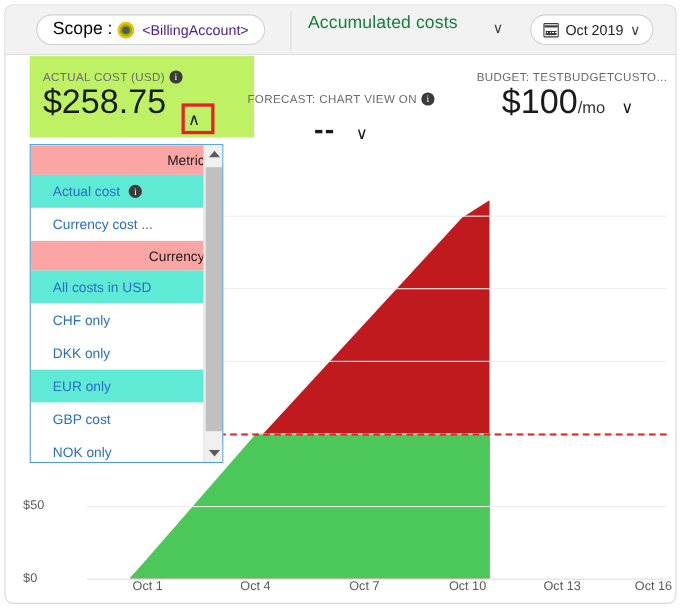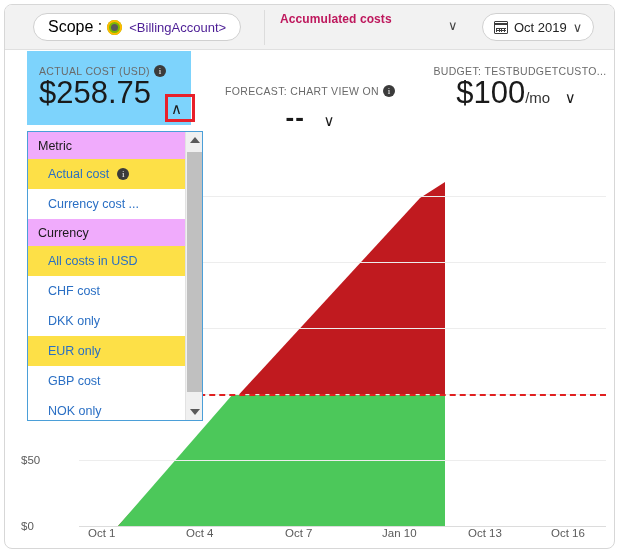--- a/index.html
+++ b/index.html
@@ -10,78 +10,78 @@
   .topbar{position:absolute;left:0;top:0;width:100%;height:45px;background:#f2f2f2;border-bottom:1px solid #e0e0e0;box-sizing:border-box;}
   .pill{position:absolute;display:flex;align-items:center;background:#fff;border:1px solid #d0d0d0;border-radius:16px;height:28px;box-sizing:border-box;}
   .scope-pill{left:28px;top:8px;padding:0 14px;}
   .scope-icon{width:15px;height:15px;border-radius:50%;background:#7fba00;margin:0 7px 0 5px;position:relative;flex:none;
       box-shadow:inset 0 0 0 2px #ffb900;}
   .scope-icon:after{content:"";position:absolute;left:4px;top:4px;width:7px;height:7px;border-radius:50%;background:#5a5a5a;}
   .scope-value{font-size:13px;color:#4c1d95;}
 
   .sep{position:absolute;left:259px;top:5px;width:1px;height:35px;background:#dcdcdc;}
 
-  .acc-title{position:absolute;left:275px;top:7px;font-size:12px;color:#be185d;letter-spacing:.1px;font-weight:bold;}
+  .acc-title{position:absolute;left:275px;top:7px;font-size:16px;color:#15803d;letter-spacing:.1px;}
   .caret{display:inline-block;color:#444;font-size:13px;}
   .acc-caret{position:absolute;left:443px;top:13px;}
 
   .date-pill{left:477px;top:8px;padding:0 11px;}
   .cal-ico{width:14px;height:13px;border:1.6px solid #3c3c3c;border-radius:1px;position:relative;margin-right:6px;box-sizing:border-box;flex:none;}
   .cal-ico:before{content:"";position:absolute;left:0;right:0;top:1.5px;height:2px;background:#3c3c3c;}
   .cal-ico:after{content:"";position:absolute;left:1px;right:1px;top:6px;height:4px;
     background:repeating-linear-gradient(to right,#3c3c3c 0 1px,transparent 1px 2.6px),
                repeating-linear-gradient(to bottom,#3c3c3c 0 1px,transparent 1px 2.4px);}
   .date-text{font-size:13px;color:#222;margin-right:6px;}
 
   
   .kpi{position:absolute;top:46px;height:74px;box-sizing:border-box;}
   .kpi-label{font-size:10.5px;letter-spacing:.35px;color:#6a6a6a;text-transform:uppercase;white-space:nowrap;}
   .kpi-value{font-size:31px;color:#1a1a1a;line-height:1;white-space:nowrap;}
   .kpi-sub{font-size:15px;color:#333;}
   .info-ico{display:inline-block;width:12px;height:12px;border-radius:50%;background:#3b3b3b;color:#fff;font-size:9px;
             line-height:12px;text-align:center;font-family:"Liberation Serif",serif;vertical-align:1px;margin-left:4px;}
 
-  #kpi-actual{left:22px;width:164px;background:#7dd3fc;padding:10px 0 0 12px;}
+  #kpi-actual{left:22px;width:204px;background:#bef264;padding:10px 0 0 12px;}
   #kpi-actual .kpi-value{position:absolute;left:12px;top:26px;}
   #kpi-forecast{left:200px;width:210px;padding:10px 0 0 0;text-align:center;margin-top:20px;}
   #kpi-forecast .kpi-value{position:absolute;left:0;width:210px;top:29px;text-align:center;}
   #kpi-budget{left:420px;width:190px;padding:10px 0 0 0;text-align:center;}
   #kpi-budget .kpi-value{position:absolute;left:0;width:182px;top:26px;text-align:center;}
 
   .dash{letter-spacing:1px;font-weight:bold;font-size:26px;}
 
   
   .redbox{position:absolute;border:3px solid #e8202a;box-sizing:border-box;pointer-events:none;}
   #redbox-caret{left:160px;top:89px;width:30px;height:28px;}
   #redbox-currency{left:36px;top:231px;width:123px;height:182px;}
 
   .val-caret{position:absolute;left:166px;top:95px;font-size:15px;color:#1c1c1c;}
 
   
   .dropdown{position:absolute;left:22px;top:126px;width:176px;height:290px;background:#fff;border:1px solid #4b9fd8;box-sizing:border-box;z-index:6;overflow:hidden;}
   .dd-list{position:absolute;left:0;top:0;width:158px;}
-  .dd-group{font-size:12.5px;color:#1b1b1b;padding:7px 0 6px 10px;background:#f0abfc;}
+  .dd-group{font-size:12.5px;color:#1b1b1b;padding:7px 0 6px 10px;background:#fca5a5;text-align:right;}
   .dd-item{font-size:12.5px;color:#2a6fc4;padding:8px 0 8px 20px;background:#fff;cursor:default;}
-  .dd-item.sel{background:#fde047;}
+  .dd-item.sel{background:#5eead4;}
 
   .dd-scroll{position:absolute;right:0;top:0;width:17px;height:288px;background:#f0f0f0;border-left:1px solid #e2e2e2;box-sizing:border-box;}
   .sb-btn{position:absolute;left:0;width:17px;height:17px;background:#f0f0f0;}
   .sb-up{top:0;}
   .sb-down{bottom:0;}
   .sb-arrow{position:absolute;left:3.5px;top:5px;width:0;height:0;border-left:5px solid transparent;border-right:5px solid transparent;}
   .sb-up .sb-arrow{border-bottom:6px solid #5a5a5a;}
   .sb-down .sb-arrow{border-top:6px solid #5a5a5a;top:6px;}
   .sb-thumb{position:absolute;left:1px;top:20px;width:15px;height:240px;background:#c0c0c0;}
 
   
   .chart{position:absolute;left:0;top:120px;width:609px;height:423px;}
   .ytick{position:absolute;right:0;font-size:11.5px;color:#5a5a5a;text-align:left;width:46px;}
   .gridline{position:absolute;left:74px;right:8px;height:1px;background:#ededed;}
   .axisline{position:absolute;left:74px;right:8px;height:1px;background:#dcdcdc;}
-  .xtick{position:absolute;font-size:11.5px;color:#5a5a5a;text-align:left;width:60px;top:402px;}
+  .xtick{position:absolute;font-size:11.5px;color:#5a5a5a;text-align:right;width:60px;top:402px;}
   .budget-line{position:absolute;left:74px;right:8px;top:269px;height:0;border-top:2px dashed #e02020;}
   svg.plot{position:absolute;left:0;top:0;width:609px;height:423px;}
 </style>
 </head>
 <body>
 
 <div class="frame">
 
   <div class="topbar">
 
@@ -141,33 +141,33 @@
     <div class="axisline" style="top:401px"></div>
 
     <div class="budget-line"></div>
 
     <div class="ytick" style="top:329px;left:16px;width:52px">$50</div>
     <div class="ytick" style="top:395px;left:16px;width:52px">$0</div>
 
     <div class="xtick" style="left:83px">Oct 1</div>
     <div class="xtick" style="left:181px">Oct 4</div>
     <div class="xtick" style="left:280px">Oct 7</div>
-    <div class="xtick" style="left:377px">Jan 10</div>
+    <div class="xtick" style="left:377px">Oct 10</div>
     <div class="xtick" style="left:463px">Oct 13</div>
     <div class="xtick" style="left:546px">Oct 16</div>
   </div>
 
   <div class="dropdown">
     <div class="dd-list" id="dd-list">
         <div class="dd-group">Metric</div>
         <div class="dd-item sel"><span>Actual cost</span><span class="info-ico" style="margin-left: 8px;">i</span></div>
         <div class="dd-item"><span>Currency cost ...</span></div>
         <div class="dd-group">Currency</div>
         <div class="dd-item sel"><span>All costs in USD</span></div>
-        <div class="dd-item"><span>CHF cost</span></div>
+        <div class="dd-item"><span>CHF only</span></div>
         <div class="dd-item"><span>DKK only</span></div>
         <div class="dd-item sel"><span>EUR only</span></div>
         <div class="dd-item"><span>GBP cost</span></div>
         <div class="dd-item"><span>NOK only</span></div>
       </div>
     <div class="dd-scroll">
       <div class="sb-btn sb-up">
           <span class="sb-arrow"></span>
         </div>
       <div class="sb-thumb"></div>

